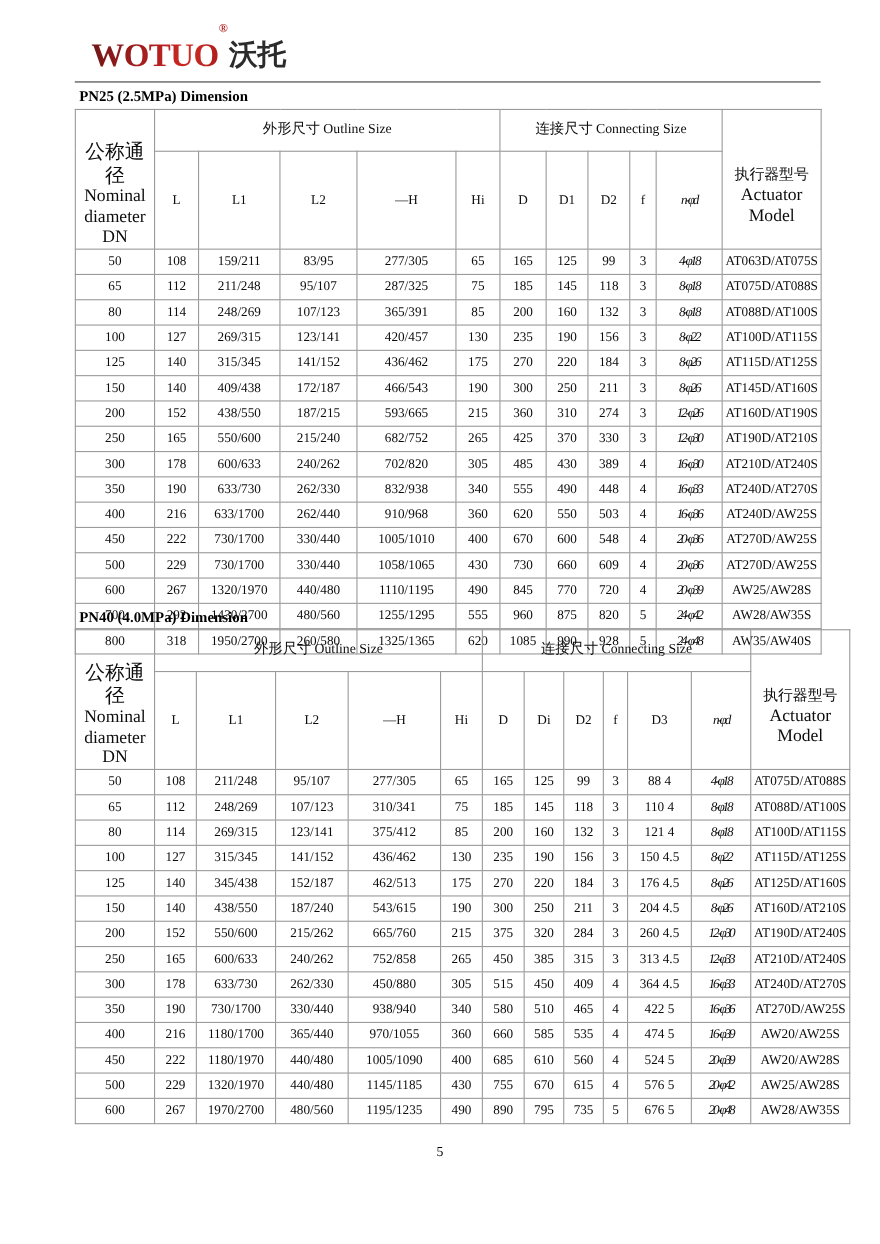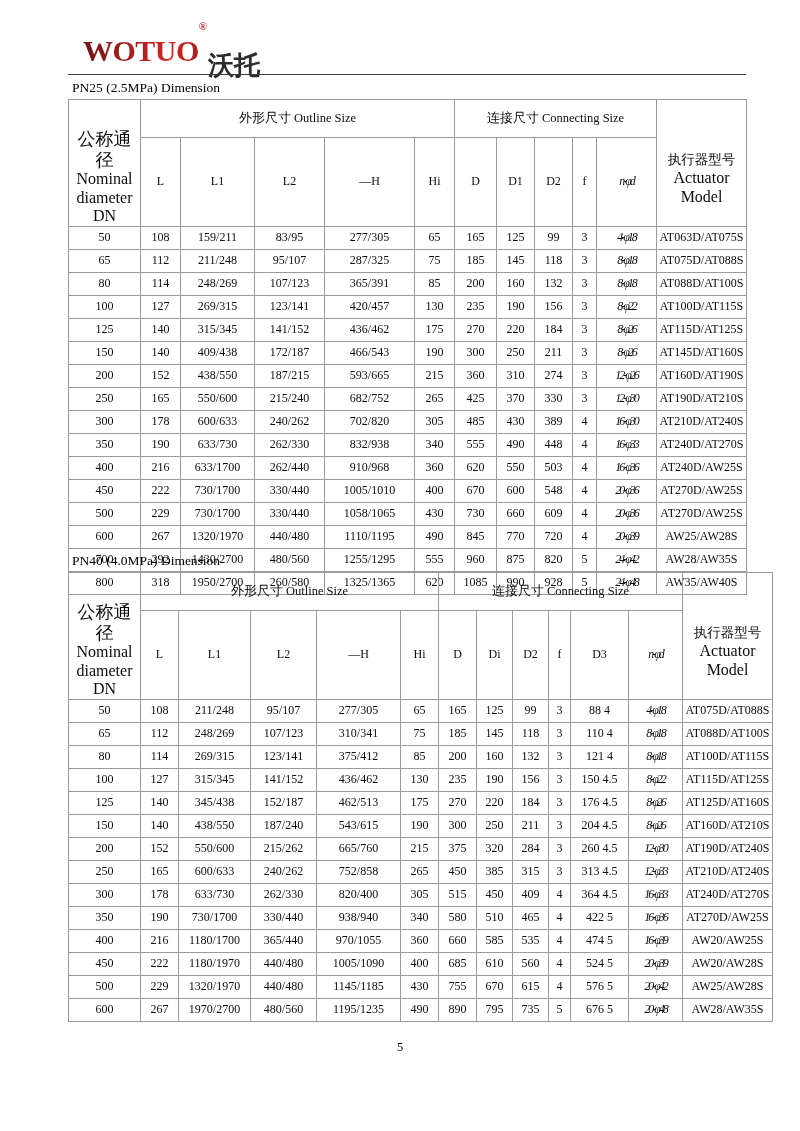--- a/index.html
+++ b/index.html
@@ -52,36 +52,36 @@
     left: 0px;
   }
   .logo-cjk {
     font-family: "DejaVu Sans", "Liberation Sans", sans-serif;
     font-weight: bold;
     font-size: 26px;
     line-height: 1;
     color: #2b2b2b;
     margin-left: 1px;
     position: relative;
-    top: 16px;
+    top: 1px;
   }
 
   
   .rule {
     position: absolute;
     left: 68px;
     width: 678px;
     height: 0;
     border-top: 1.6px solid #3a3a3a;
   }
   .sec-title {
     position: absolute;
     left: 72px;
     font-family: "Liberation Serif", "DejaVu Serif", serif;
-    font-weight: normal;
+    font-weight: bold;
     font-size: 13.5px;
     white-space: nowrap;
   }
 
   
   table.dim {
     position: absolute;
     left: 68px;
     width: 678px;
     border-collapse: collapse;
@@ -614,21 +614,21 @@
           <td>3</td>
           <td>313 4.5</td>
           <td class="phi">12-φ33</td>
           <td>AT210D/AT240S</td>
         </tr>
         <tr>
           <td>300</td>
           <td>178</td>
           <td>633/730</td>
           <td>262/330</td>
-          <td>820/400</td>
+          <td>450/880</td>
           <td>305</td>
           <td>515</td>
           <td>450</td>
           <td>409</td>
           <td>4</td>
           <td>364 4.5</td>
           <td class="phi">16-φ33</td>
           <td>AT240D/AT270S</td>
         </tr>
         <tr>

